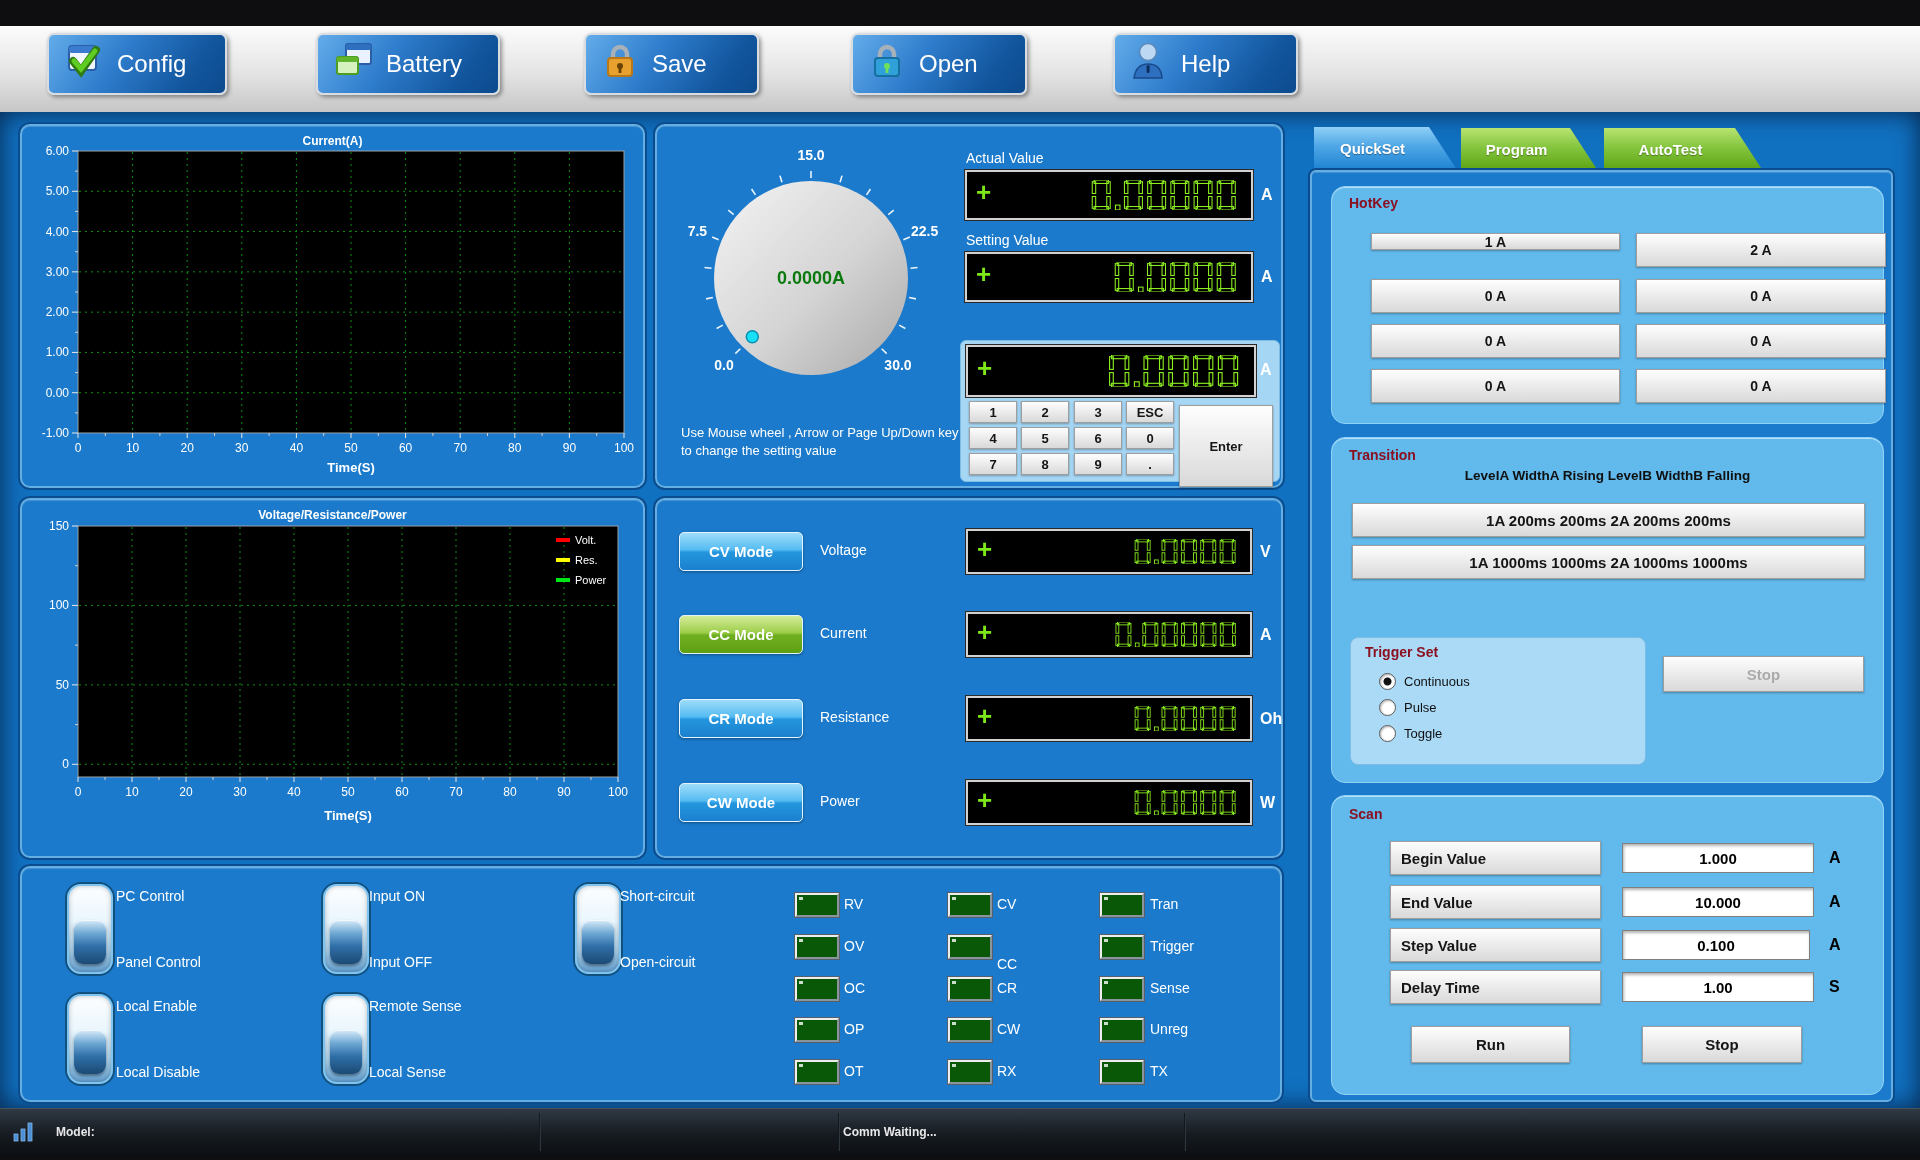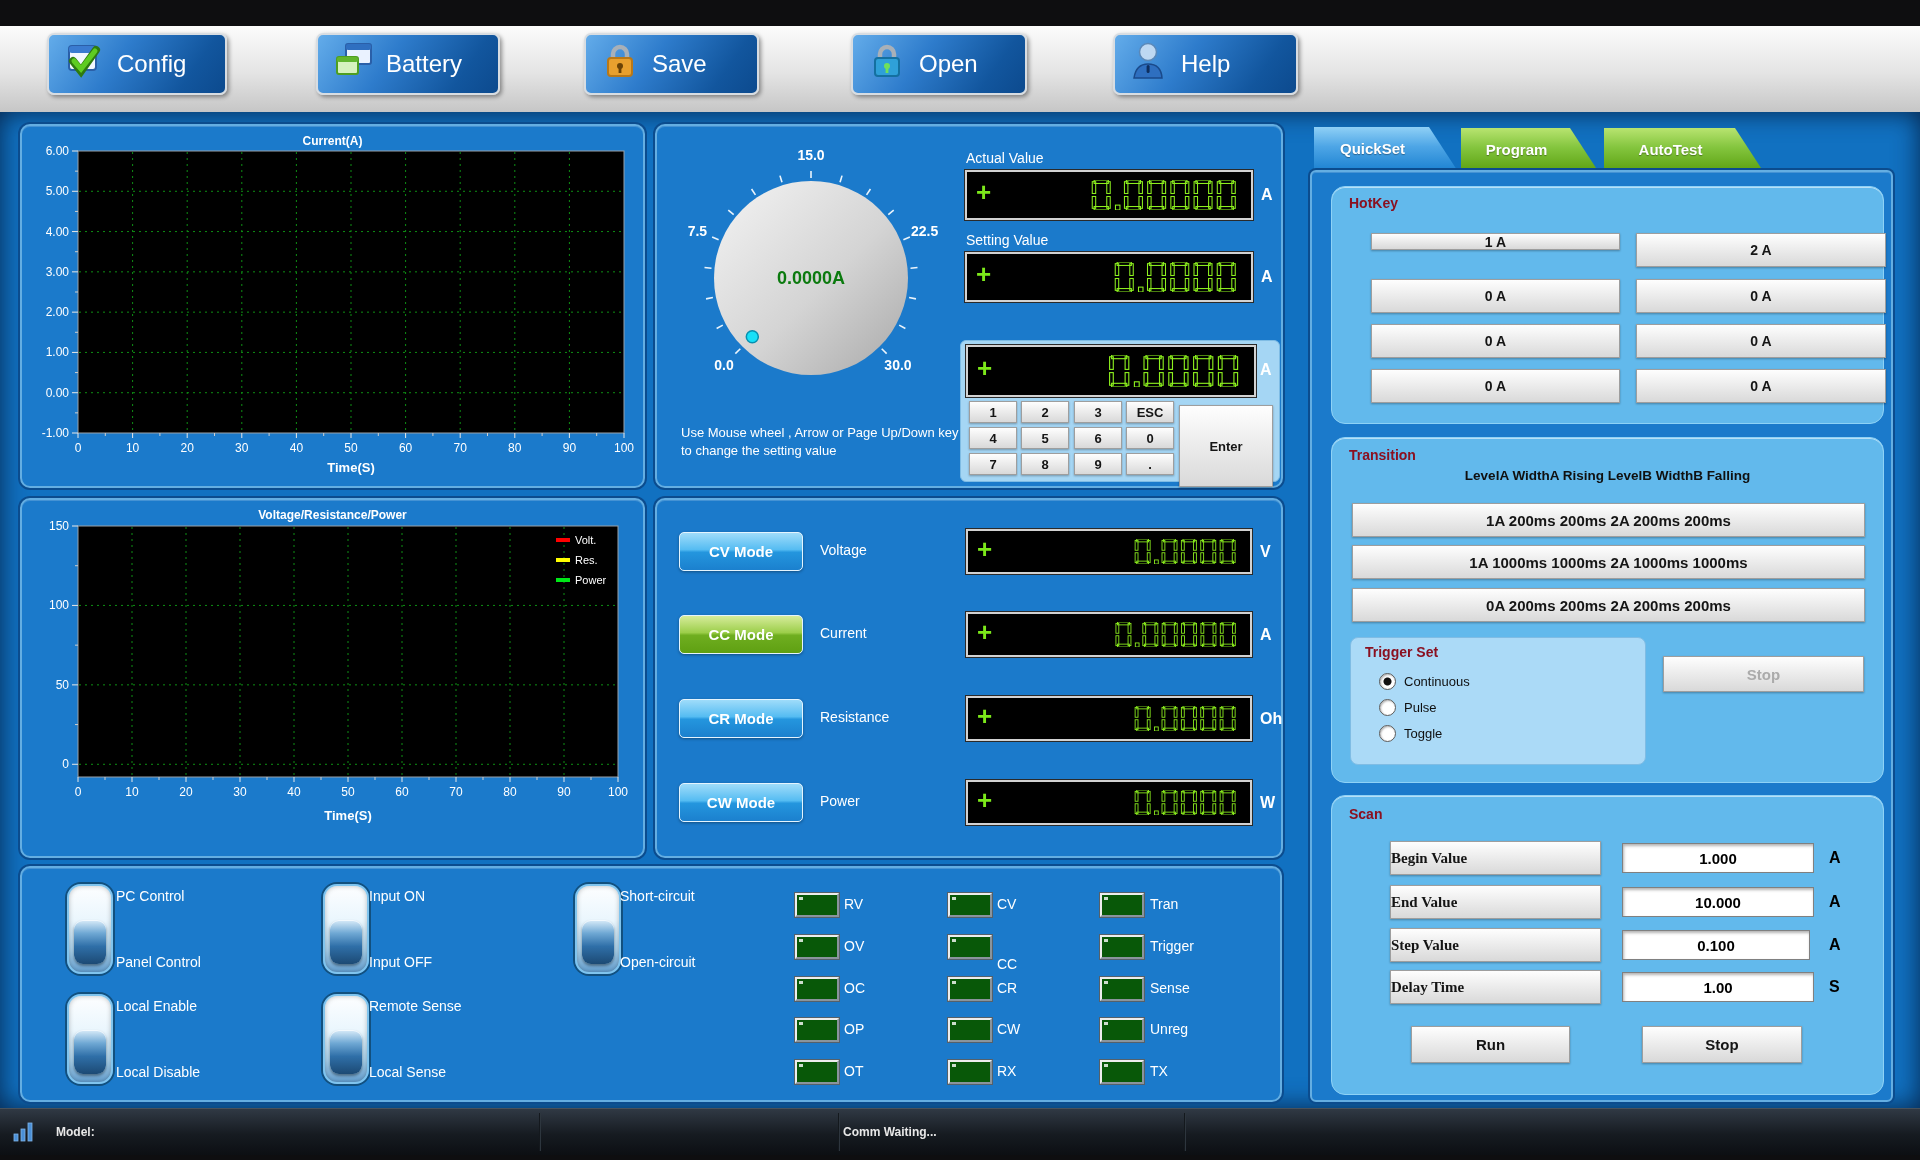--- a/index.html
+++ b/index.html
@@ -34,21 +34,21 @@
   .disp{background:#000;border:2px solid #D2D2D2;box-shadow:0 0 0 1px #2A2A2A;
     display:flex;align-items:center;justify-content:space-between;padding:0 9px;box-sizing:border-box;}
   .disp .sign{color:#7CE81A;font-weight:bold;font-size:26px;line-height:20px;margin-top:-6px;}
   .unitw{color:#FFF;font-weight:bold;font-size:16px;}
   .flabel{color:#FFF;font-size:14px;}
   
   .gbtn{background:linear-gradient(180deg,#FEFEFE 0%,#EDEDED 45%,#D9D9D9 100%);
     border:1px solid #9E9E9E;color:#151515;font-weight:bold;display:flex;align-items:center;
     justify-content:center;box-shadow:0 1px 2px rgba(0,0,0,.3);box-sizing:border-box;cursor:pointer;}
   .gbtn.disabled{color:#ABABAB;cursor:default;}
-  .gbtn.left{justify-content:flex-start;font-family:Liberation Serif, serif;}
+  .gbtn.left{justify-content:flex-start;padding-left:10px;}
   .winput{background:#FFF;border:1px solid #808080;box-shadow:inset 1px 2px 3px rgba(0,0,0,.3);
     display:flex;align-items:center;justify-content:center;font-weight:bold;font-size:15px;
     color:#000;box-sizing:border-box;}
   
   .modebtn{border-radius:5px;border:1px solid #E4F4FE;color:#FFF;font-weight:bold;font-size:15px;
     display:flex;align-items:center;justify-content:center;box-shadow:0 1px 3px rgba(0,0,0,.35);cursor:pointer;}
   .modebtn.off{background:linear-gradient(180deg,#9FDCFA 0%,#55BCF2 45%,#2496DE 52%,#1B80CE 100%);}
   .modebtn.on{background:linear-gradient(180deg,#D6EC9A 0%,#9CCE4A 45%,#6FAE20 52%,#5FA012 100%);}
   
   .tab{height:43px;clip-path:polygon(0 0,calc(100% - 28px) 0,100% 100%,0 100%);
@@ -704,21 +704,20 @@
         <div class="abs gbtn" style="left:304px;top:137px;width:250px;height:34px;font-size:14px;">0 A</div>
         <div class="abs gbtn" style="left:39px;top:182px;width:249px;height:34px;font-size:14px;">0 A</div>
         <div class="abs gbtn" style="left:304px;top:182px;width:250px;height:34px;font-size:14px;">0 A</div>
       </div>
 
       <div class="abs section" style="left:19px;top:265px;width:553px;height:346px;">
         <div class="abs sectitle" style="left:17px;top:9px;">Transition</div>
         <div class="abs" style="left:0;right:0;top:30px;text-align:center;color:#101010;font-weight:bold;font-size:13.5px;">LevelA WidthA Rising LevelB WidthB Falling</div>
         <div class="abs gbtn" style="left:20px;top:65px;width:513px;height:34px;font-size:15px;">1A 200ms 200ms 2A 200ms 200ms</div>
         <div class="abs gbtn" style="left:20px;top:107px;width:513px;height:34px;font-size:15px;">1A 1000ms 1000ms 2A 1000ms 1000ms</div>
-        <div class="abs gbtn" style="left:20px;top:150px;width:513px;height:34px;font-size:15px;">0A 200ms 200ms 2A 200ms 200ms</div>
         <div class="abs subpanel" style="left:18px;top:199px;width:296px;height:128px;text-align:right;">
           <div class="abs sectitle" style="left:14px;top:6px;">Trigger Set</div>
           <div class="abs radio sel" style="left:28px;top:35px;">
               <span class="dot"></span>
               <span class="rlabel">Continuous</span>
             </div>
           <div class="abs radio" style="left:28px;top:61px;">
               <span class="dot"></span>
               <span class="rlabel">Pulse</span>
             </div>

